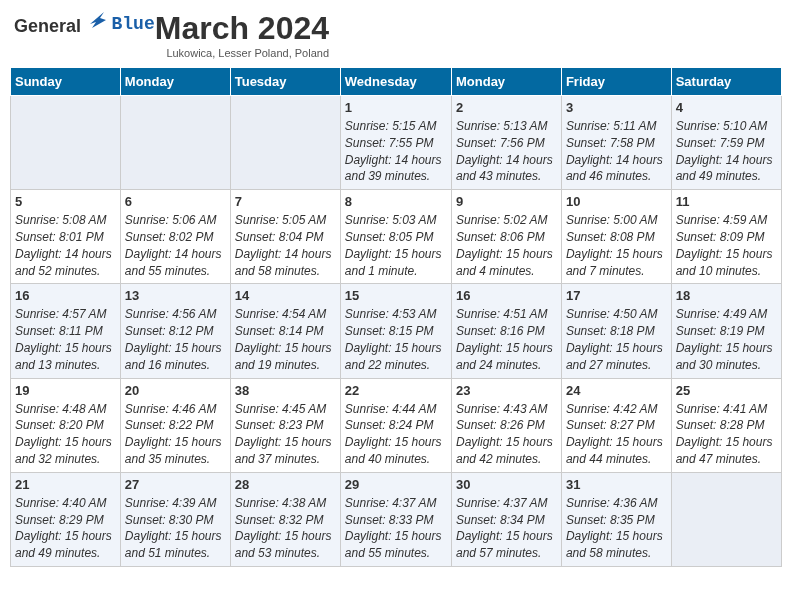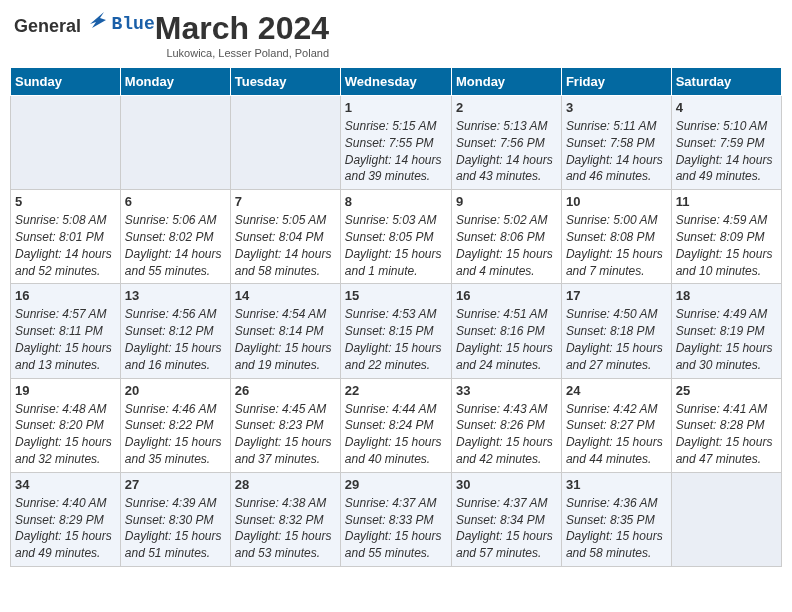--- a/index.html
+++ b/index.html
@@ -211,43 +211,43 @@
       <tr>
         <td>
           <div class="day-num">19</div>
           <div class="day-info">Sunrise: 4:48 AM<br>Sunset: 8:20 PM<br>Daylight: 15 hours and 32 minutes.</div>
         </td>
         <td>
           <div class="day-num">20</div>
           <div class="day-info">Sunrise: 4:46 AM<br>Sunset: 8:22 PM<br>Daylight: 15 hours and 35 minutes.</div>
         </td>
         <td>
-          <div class="day-num">26</div>
+          <div class="day-num">38</div>
           <div class="day-info">Sunrise: 4:45 AM<br>Sunset: 8:23 PM<br>Daylight: 15 hours and 37 minutes.</div>
         </td>
         <td>
           <div class="day-num">22</div>
           <div class="day-info">Sunrise: 4:44 AM<br>Sunset: 8:24 PM<br>Daylight: 15 hours and 40 minutes.</div>
         </td>
         <td>
-          <div class="day-num">33</div>
+          <div class="day-num">23</div>
           <div class="day-info">Sunrise: 4:43 AM<br>Sunset: 8:26 PM<br>Daylight: 15 hours and 42 minutes.</div>
         </td>
         <td>
           <div class="day-num">24</div>
           <div class="day-info">Sunrise: 4:42 AM<br>Sunset: 8:27 PM<br>Daylight: 15 hours and 44 minutes.</div>
         </td>
         <td>
           <div class="day-num">25</div>
           <div class="day-info">Sunrise: 4:41 AM<br>Sunset: 8:28 PM<br>Daylight: 15 hours and 47 minutes.</div>
         </td>
       </tr>
       <tr class="row-alt">
         <td>
-          <div class="day-num">34</div>
+          <div class="day-num">21</div>
           <div class="day-info">Sunrise: 4:40 AM<br>Sunset: 8:29 PM<br>Daylight: 15 hours and 49 minutes.</div>
         </td>
         <td>
           <div class="day-num">27</div>
           <div class="day-info">Sunrise: 4:39 AM<br>Sunset: 8:30 PM<br>Daylight: 15 hours and 51 minutes.</div>
         </td>
         <td>
           <div class="day-num">28</div>
           <div class="day-info">Sunrise: 4:38 AM<br>Sunset: 8:32 PM<br>Daylight: 15 hours and 53 minutes.</div>
         </td>

